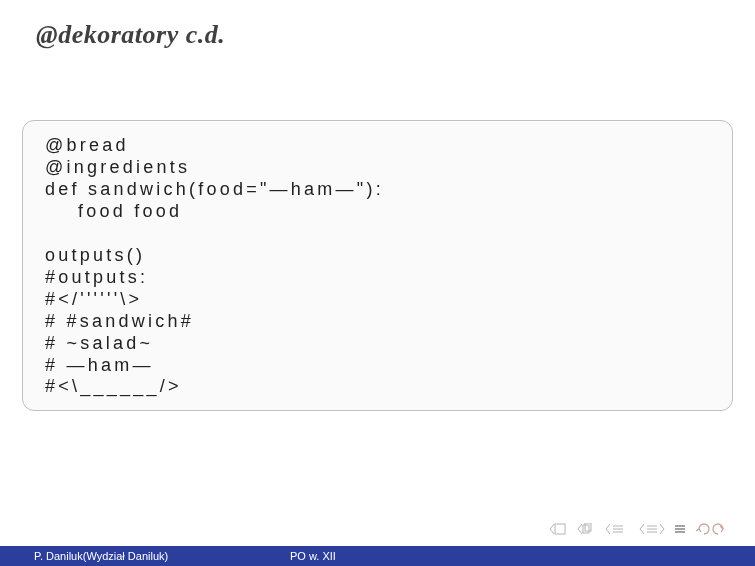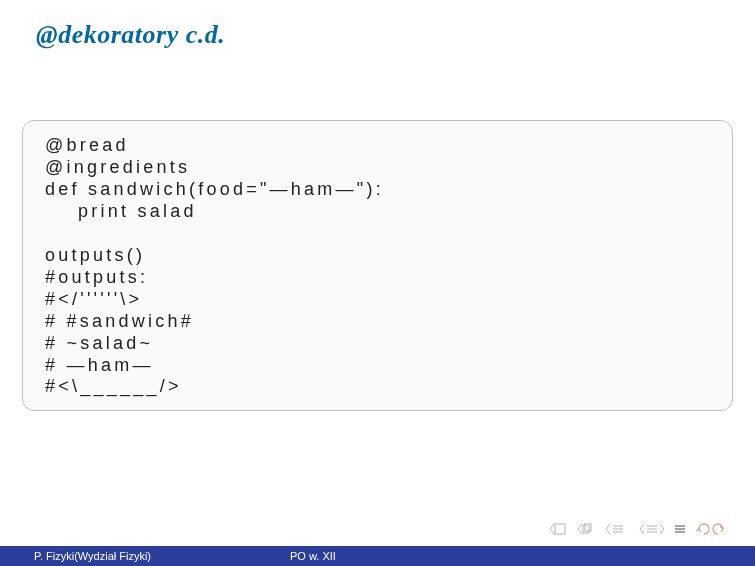--- a/index.html
+++ b/index.html
@@ -16,21 +16,21 @@
   .slide {
     width: 755px;
     height: 566px;
     position: relative;
     padding: 20px 0 0 0;
     box-sizing: border-box;
   }
   .title {
     font-family: Georgia, 'Times New Roman', serif;
     font-size: 26px;
-    color: #0369a1;
+    color: #404040;
     margin: 0 8px 0 36px;
     font-style: italic;
     letter-spacing: 0.5px;
   }
   .code-block {
     margin: 70px 22px 0 22px;
     background: #fafafa;
     border: 1px solid #c0c0c0;
     border-radius: 12px;
     padding: 14px 22px 12px 22px;
@@ -95,21 +95,21 @@
 </head>
 <body>
 
 <div class="slide">
   <h1 class="title">@dekoratory c.d.</h1>
 
   <div class="code-block">
     <div class="line">@bread</div>
     <div class="line">@ingredients</div>
     <div class="line">def sandwich(food="—ham—"):</div>
-    <div class="line">    print salad</div>
+    <div class="line">    food food</div>
     <div class="line">&nbsp;</div>
     <div class="line">outputs()</div>
     <div class="line">#outputs:</div>
     <div class="line">#&lt;/''''''\&gt;</div>
     <div class="line"># #sandwich#</div>
     <div class="line"># ~salad~</div>
     <div class="line"># —ham—</div>
     <div class="line">#&lt;\______/&gt;</div>
   </div>
 
@@ -152,16 +152,16 @@
       <svg width="30" height="14" viewBox="0 0 30 14">
         <path d="M4 7 A5 5 0 1 1 9 12" fill="none" stroke="#c9a89a" stroke-width="1.3"></path>
         <path d="M6 10 L4 7 L1 9" fill="none" stroke="#c9a89a" stroke-width="1.3"></path>
         <path d="M28 7 A5 5 0 1 0 23 12" fill="none" stroke="#c9a89a" stroke-width="1.3"></path>
         <path d="M26 10 L28 7 L25 4" fill="none" stroke="#c9a89a" stroke-width="1.3"></path>
       </svg>
     </span>
   </div>
 
   <div class="footer">
-    <div class="author">P. Fizyki(Wydział Fizyki)</div>
+    <div class="author">P. Daniluk(Wydział Daniluk)</div>
     <div class="center">PO w. XII</div>
   </div>
 </div>
 
 </body></html>

